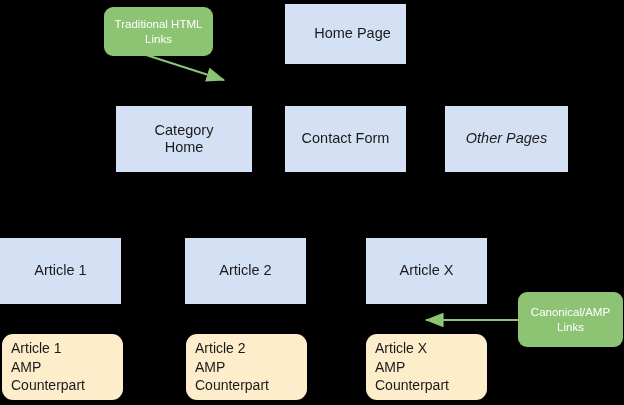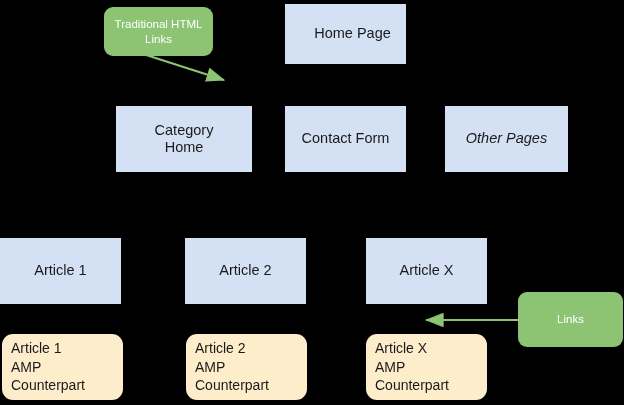--- a/index.html
+++ b/index.html
@@ -105,20 +105,21 @@
   <div class="node page-box" style="left:185px; top:238px; width:121px; height:66px;">
     <span>Article 2</span>
   </div>
 
   <div class="node page-box" style="left:366px; top:238px; width:121px; height:66px;">
     <span>Article X</span>
   </div>
 
   <div class="node callout" style="left:518px; top:292px; width:105px; height:55px;">
     <div>
+      <div>Canonical/AMP</div>
       <div>Links</div>
     </div>
   </div>
 
   <div class="node amp-box" style="left:2px; top:334px; width:121px; height:66px;">
     <div>
       <div>Article 1</div>
       <div>AMP</div>
       <div>Counterpart</div>
     </div>

